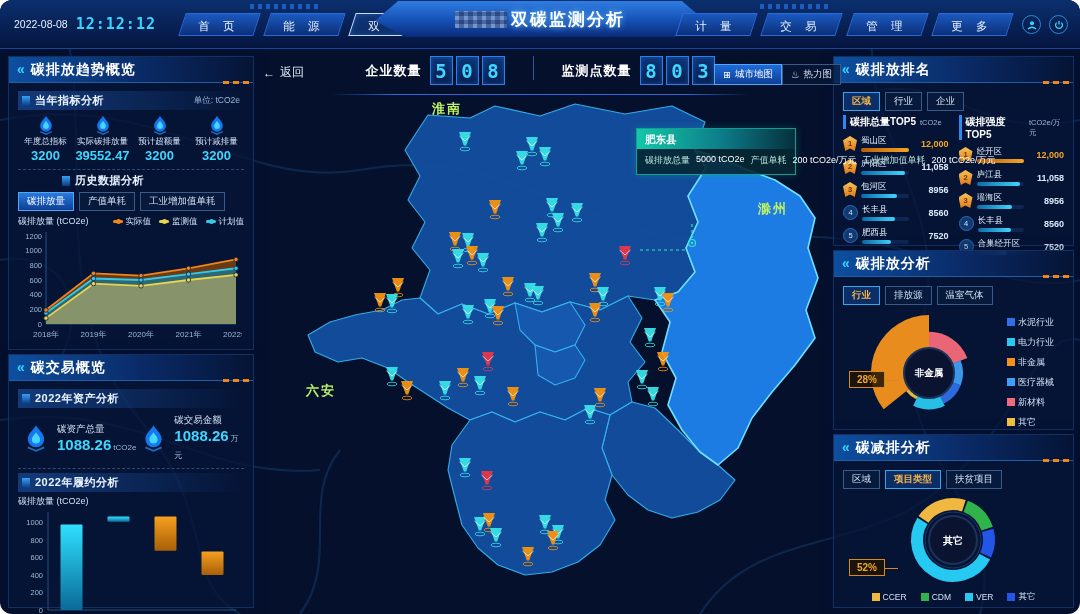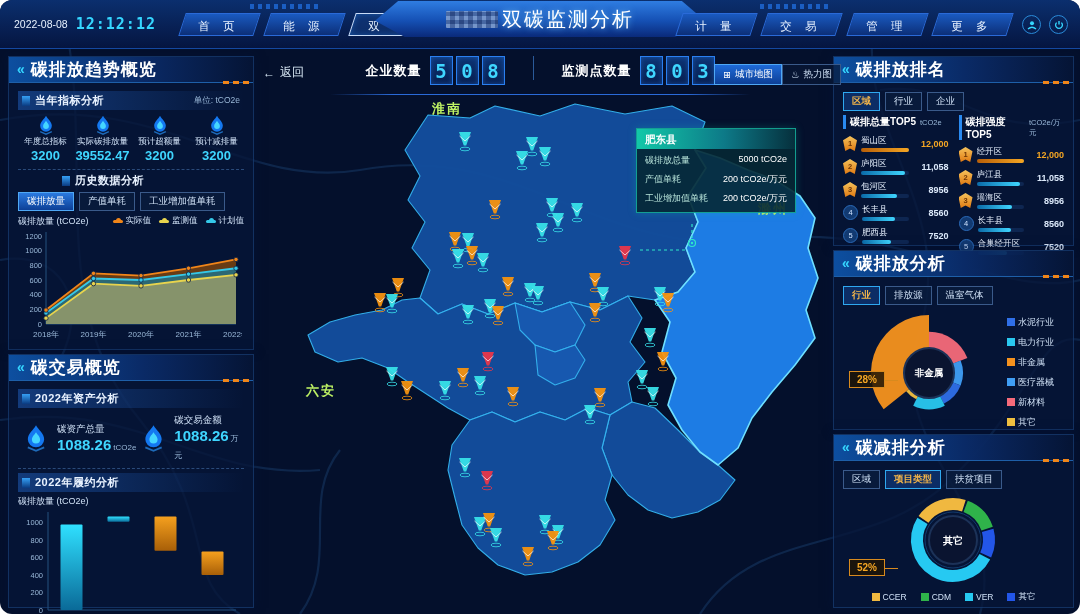--- a/index.html
+++ b/index.html
@@ -10,45 +10,45 @@
   .hstripe{position:absolute;top:4px;height:5px;width:70px;background:repeating-linear-gradient(90deg,#1e6ad8 0 4px,transparent 4px 8px);opacity:.8}
   #hdr .left-grp{position:absolute;left:14px;top:0;height:48px;display:flex;align-items:center;gap:8px;}
   .hdr-date{font-size:10.5px;color:#e8f2ff;}
   .hdr-time{font-size:15px;font-weight:bold;color:#35d6ff;font-family:"DejaVu Sans Mono",monospace;letter-spacing:1px;}
   .navrow{display:flex;align-items:center;gap:10px;margin-left:18px;}
   .navrow.right{margin-left:0;}
   .navbtn{height:21px;line-height:21px;padding:0 16px;transform:skewX(-18deg);background:linear-gradient(180deg,#1a5ac0,#0c2f78);border:1px solid #2a6ad8;cursor:pointer;}
   .navbtn span{display:inline-block;transform:skewX(18deg);font-size:11.5px;color:#e8f2ff;letter-spacing:5px;}
   .navbtn.active{background:rgba(22,66,140,.45);border:1px solid #c8dcf8;box-shadow:0 0 6px #2a8af066 inset;}
   #title-banner{position:absolute;left:50%;top:1px;transform:translateX(-50%);width:330px;height:36px;background:linear-gradient(180deg,#2f7de2 0%,#1550b4 55%,#0a2a7a 100%);clip-path:polygon(7% 0,93% 0,100% 55%,91% 100%,9% 100%,0 55%);display:flex;align-items:center;justify-content:center;gap:4px;}
-  #title-banner .t{font-size:20px;font-weight:normal;color:#fff;letter-spacing:2px;text-shadow:0 0 6px #6ec6ff;}
+  #title-banner .t{font-size:17px;font-weight:bold;color:#fff;letter-spacing:2px;text-shadow:0 0 6px #6ec6ff;}
   .mosaic{display:inline-block;width:52px;height:17px;background:repeating-linear-gradient(0deg,#9fb4d6 0 4px,#5f7aa8 4px 8px),repeating-linear-gradient(90deg,#cfe0f5 0 4px,#7f98c0 4px 9px);background-blend-mode:multiply;opacity:.9;border-radius:1px;}
   #hdr .right-icons{position:absolute;right:12px;top:15px;display:flex;gap:8px;}
   .cicon{width:17px;height:17px;border-radius:50%;border:1px solid #2a8ad8;display:flex;align-items:center;justify-content:center;cursor:pointer;}
   
   .panel{position:absolute;background:rgba(6,22,56,.78);border:1px solid rgba(40,96,170,.38);z-index:20;box-shadow:0 0 10px rgba(0,20,60,.5);}
   .phead{height:25px;display:flex;align-items:center;gap:6px;padding:0 8px;background:linear-gradient(90deg,#0d4fa0 0%,#0a2a66 55%,rgba(10,42,102,0) 100%);border-bottom:1px solid #1e5fa8;position:relative;}
   .phead .chev{color:#35d6ff;font-size:14px;font-weight:bold;line-height:1;margin-top:-2px;}
-  .phead .ttl{font-size:17px;font-weight:bold;color:#fff;letter-spacing:1px;}
+  .phead .ttl{font-size:14px;font-weight:bold;color:#fff;letter-spacing:1px;}
   .phead::after{content:"";position:absolute;right:4px;bottom:-2px;width:26px;height:3px;background:repeating-linear-gradient(90deg,#f08519 0 6px,transparent 6px 10px);}
   .pbody{padding:5px 9px 4px 9px;position:relative;}
   .seclabel{display:flex;align-items:center;gap:5px;margin:3px 0;padding-left:44px;}
   .seclabel .sq{width:8px;height:10px;background:linear-gradient(180deg,#35a0f5,#0a3a80);}
   .seclabel .st{font-size:11px;font-weight:bold;color:#e8f2ff;letter-spacing:.5px;}
   .seclabel.hl{background:linear-gradient(90deg,rgba(30,90,180,.55),rgba(30,90,180,0));padding:2px 4px;}
   .seclabel .unit{margin-left:auto;font-size:8.5px;color:#9ab8d8;}
   .metric-row{display:flex;justify-content:space-between;border-bottom:1px dashed #2a4a7a;padding:2px 0 6px 0;margin-bottom:2px;}
   .mcard{display:flex;flex-direction:column;align-items:center;width:55px;}
   .mcard .ml{font-size:8.5px;color:#cfe0f5;margin-top:1px;white-space:nowrap;}
   .mcard .mv{font-size:13px;font-weight:bold;color:#3fd6ff;}
   .tabrow{display:flex;gap:5px;margin:4px 0;}
   .tab{font-size:9.5px;color:#cfe0f5;border:1px solid #3a5a8a;padding:2px 8px;background:rgba(10,30,64,.6);cursor:pointer;white-space:nowrap;}
   .tab.active-fill{background:linear-gradient(180deg,#2a7ae0,#0d3f96);border-color:#4fa8f5;color:#fff;}
   .tab.active-orange{border-color:#2fa8f0;background:rgba(20,70,150,.5);color:#f5b64a;font-weight:bold;}
-  .chart-toprow{display:flex;align-items:flex-start;margin-top:2px;}
+  .chart-toprow{display:flex;align-items:center;margin-top:2px;}
   .ylab{font-size:9px;color:#cfe0f5;}
   .legend{margin-left:auto;display:flex;gap:8px;}
   .lgi{display:flex;align-items:center;gap:3px;font-size:8.5px;color:#cfe0f5;}
   .lgdot{width:10px;height:3px;border-radius:2px;position:relative;}
   .lgdot::after{content:"";position:absolute;left:3px;top:-1.5px;width:5px;height:5px;border-radius:50%;background:inherit;}
   .bigmetrics{display:flex;border-bottom:1px dashed #2a4a7a;padding:3px 0 7px 0;}
   .bmcard{flex:1;display:flex;align-items:center;gap:7px;padding-left:4px;}
   .bmtxt .bl{font-size:9.5px;color:#cfe0f5;}
   .bmtxt .bv{font-size:15px;font-weight:bold;color:#3fd6ff;}
   .bmtxt .bu{font-size:8px;color:#9ab8d8;font-weight:normal;margin-left:2px;}
@@ -83,21 +83,21 @@
   .digit{width:21px;height:27px;background:linear-gradient(180deg,#0d3576,#081f50);border:1px solid #2a7ff0;box-shadow:0 0 5px #2a7ff066 inset;color:#3fd6ff;font-size:19px;font-weight:bold;display:flex;align-items:center;justify-content:center;font-family:"DejaVu Sans Mono",monospace;}
   .statdiv{width:1px;height:24px;background:#2a5a9a;margin:0 2px;}
   #stats-underline{position:absolute;left:330px;top:94px;width:420px;height:1px;background:linear-gradient(90deg,transparent,#2a6ad8 15%,#2a6ad8 85%,transparent);z-index:23;}
   #mapbtns{position:absolute;left:714px;top:64px;display:flex;z-index:25;}
   .mapbtn{display:flex;align-items:center;gap:4px;font-size:9.5px;color:#cfe0f5;border:1px solid #3a5a8a;padding:3px 8px;background:rgba(8,24,54,.7);cursor:pointer;}
   .mapbtn.active{background:linear-gradient(180deg,#1e6ad8,#0d3f96);border-color:#4fa8f5;color:#fff;}
   .maplabel{position:absolute;font-size:13px;font-weight:bold;color:#bef264;z-index:6;letter-spacing:2px;}
   
   #tooltip{position:absolute;left:636px;top:128px;width:158px;z-index:26;border:1px solid rgba(26,221,192,.65);background:rgba(5,40,52,.9);box-shadow:0 0 8px rgba(16,200,170,.25);}
   #tooltip .tt-h{height:20px;line-height:20px;padding:0 8px;font-size:10.5px;font-weight:bold;color:#fff;background:linear-gradient(90deg,#12c8a8 0%,#0d7a88 55%,rgba(10,90,100,.2) 100%);}
-  #tooltip .tt-b{padding:5px 8px 7px 8px;display:flex;flex-direction:column;gap:6px;}
+  #tooltip .tt-b{padding:5px 8px 7px 8px;display:flex;gap:6px;}
   .ttrow{display:flex;justify-content:space-between;gap:6px;}
   .ttrow .tl{font-size:9px;color:#b8e4da;white-space:nowrap;}
   .ttrow .tv{font-size:9px;color:#fff;white-space:nowrap;}
 </style>
 </head>
 <body>
 
 <div id="stage">
 
   <svg id="bgmap" width="1080" height="614" viewBox="0 0 1080 614" style="position:absolute;left:0;top:0;z-index:1">

